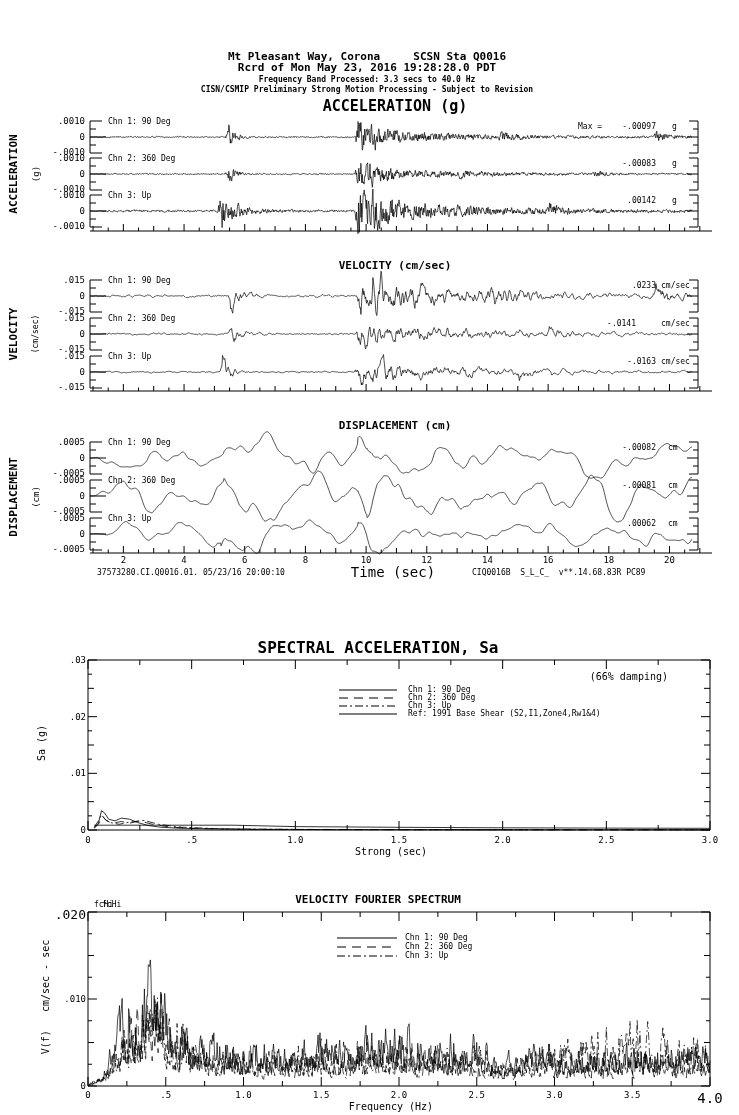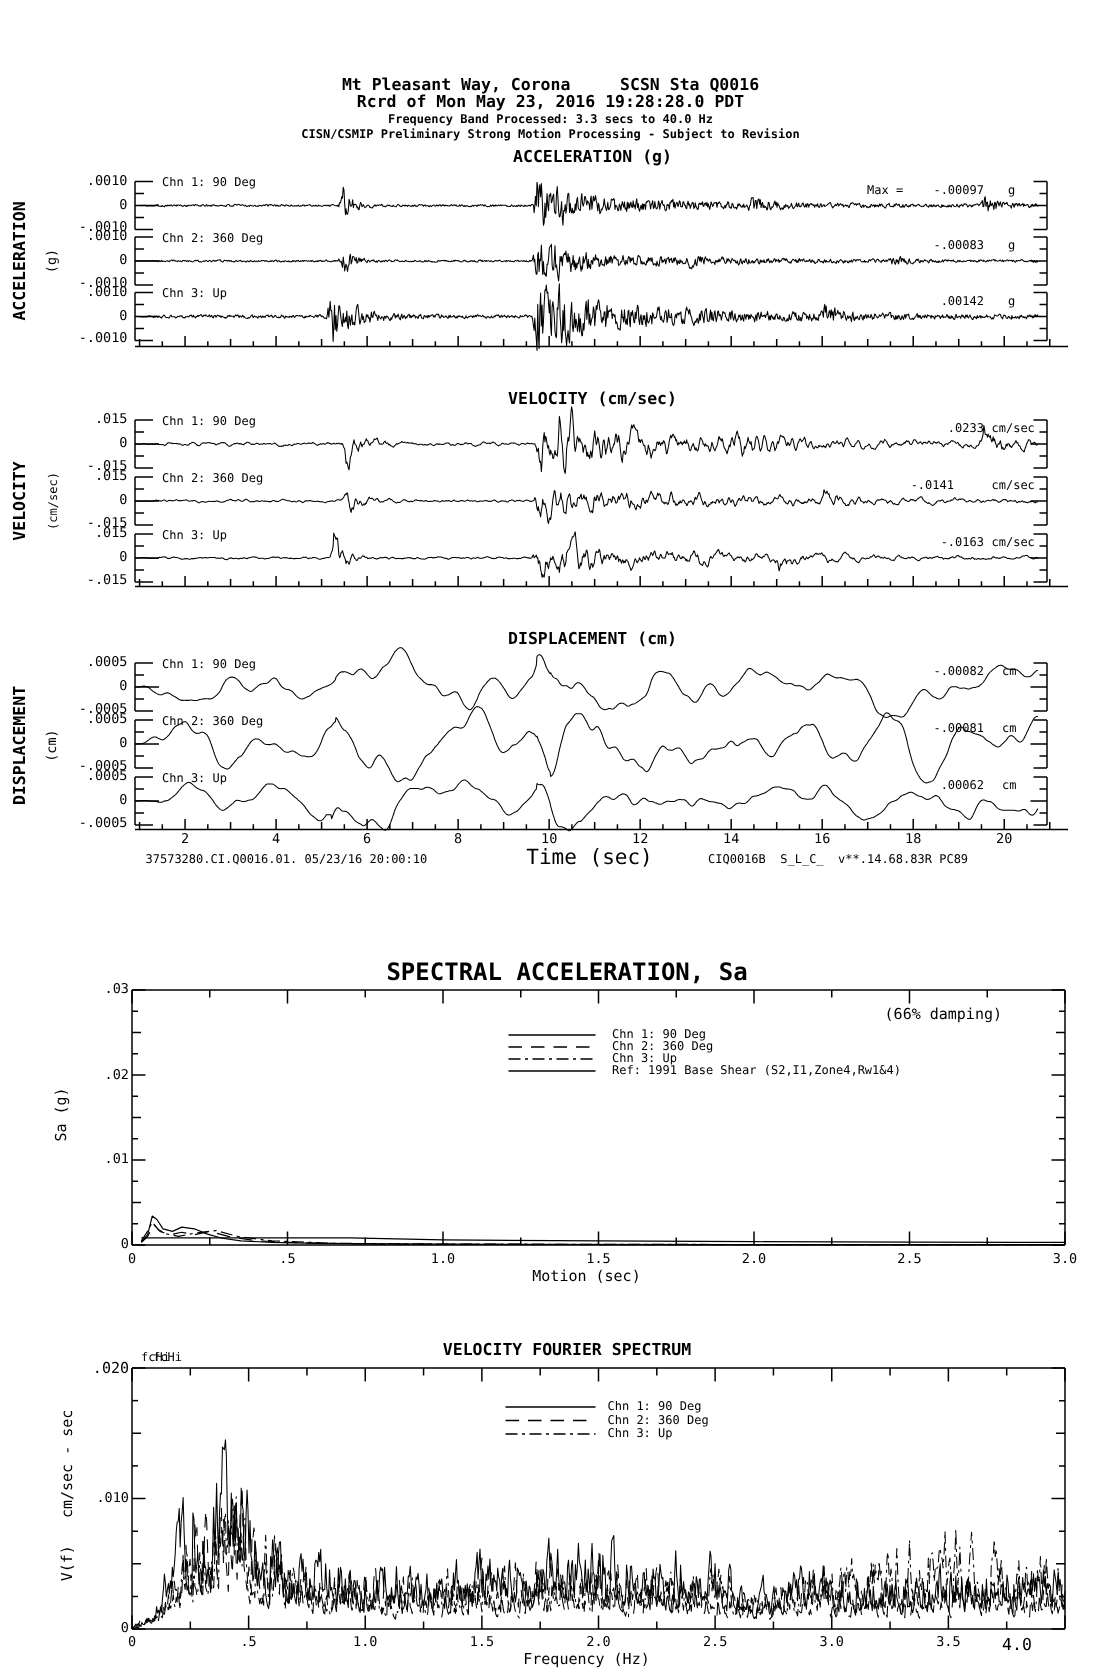--- a/index.html
+++ b/index.html
@@ -386,39 +386,39 @@
       <line x1="337" y1="938" x2="397" y2="938" stroke="#000000" stroke-width="1"></line>
       <line x1="337" y1="947" x2="397" y2="947" stroke="#000000" stroke-width="1" stroke-dasharray="9,6"></line>
       <line x1="337" y1="956" x2="397" y2="956" stroke="#000000" stroke-width="1" stroke-dasharray="8,3,2,3"></line>
     </svg>
 
   <div class="lbl ctr b" style="left:367px;top:51px;font-size:11px">Mt Pleasant Way, Corona     SCSN Sta Q0016</div>
   <div class="lbl ctr b" style="left:367px;top:62px;font-size:11px">Rcrd of Mon May 23, 2016 19:28:28.0 PDT</div>
   <div class="lbl ctr b" style="left:367px;top:76px;font-size:8px">Frequency Band Processed: 3.3 secs to 40.0 Hz</div>
   <div class="lbl ctr b" style="left:367px;top:86px;font-size:8px">CISN/CSMIP Preliminary Strong Motion Processing - Subject to Revision</div>
 
-  <div class="lbl ctr b" style="left:395px;top:99px;font-size:11px">ACCELERATION (g)</div>
+  <div class="lbl ctr b" style="left:395px;top:99px;font-size:15px">ACCELERATION (g)</div>
   <div class="lbl ctr b" style="left:395px;top:260px;font-size:11px">VELOCITY (cm/sec)</div>
   <div class="lbl ctr b" style="left:395px;top:420px;font-size:11px">DISPLACEMENT (cm)</div>
 
   <div class="lbl rot b" style="left:13px;top:174px;font-size:11px">ACCELERATION</div>
   <div class="lbl rot" style="left:36px;top:174px;font-size:9px">(g)</div>
   <div class="lbl rot b" style="left:13px;top:334px;font-size:11px">VELOCITY</div>
   <div class="lbl rot" style="left:36px;top:334px;font-size:8px">(cm/sec)</div>
   <div class="lbl rot b" style="left:13px;top:497px;font-size:11px">DISPLACEMENT</div>
   <div class="lbl rot" style="left:36px;top:497px;font-size:9px">(cm)</div>
 
   <div class="lbl ctr" style="left:393px;top:565px;font-size:14px">Time (sec)</div>
   <div class="lbl" style="left:97px;top:569px;font-size:8px">37573280.CI.Q0016.01. 05/23/16 20:00:10</div>
   <div class="lbl" style="left:472px;top:569px;font-size:8px">CIQ0016B  S_L_C_  v**.14.68.83R PC89</div>
 
   <div class="lbl ctr b" style="left:378px;top:640px;font-size:16px">SPECTRAL ACCELERATION, Sa</div>
   <div class="lbl rgt" style="left:668px;top:672px;font-size:10px">(66% damping)</div>
   <div class="lbl rot" style="left:42px;top:743px;font-size:10px">Sa (g)</div>
-  <div class="lbl ctr" style="left:391px;top:847px;font-size:10px">Motion (sec)</div>
+  <div class="lbl ctr" style="left:391px;top:847px;font-size:10px">Strong (sec)</div>
 
   <div class="lbl ctr b" style="left:378px;top:894px;font-size:11px">VELOCITY FOURIER SPECTRUM</div>
   <div class="lbl rot" style="left:46px;top:997px;font-size:10px">V(f)   cm/sec - sec</div>
   <div class="lbl ctr" style="left:391px;top:1102px;font-size:10px">Frequency (Hz)</div>
   <div class="lbl" style="left:94px;top:901px;font-size:8px">fcHi</div>
   <div class="lbl" style="left:102px;top:901px;font-size:8px">fcHi</div>
 <div class="lbl" style="left: 108px; top: 118px; font-size: 8px;">Chn 1: 90 Deg</div>
     <div class="lbl rgt" style="left: 85px; top: 117px; font-size: 9px;">.0010</div>
     <div class="lbl rgt" style="left: 85px; top: 133px; font-size: 9px;">0</div>
     <div class="lbl rgt" style="left: 85px; top: 148px; font-size: 9px;">-.0010</div>
@@ -499,20 +499,20 @@
     <div class="lbl" style="left: 408px; top: 702px; font-size: 8px;">Chn 3: Up</div>
     <div class="lbl" style="left: 408px; top: 710px; font-size: 8px;">Ref: 1991 Base Shear (S2,I1,Zone4,Rw1&amp;4)</div>
     <div class="lbl ctr" style="left: 88px; top: 1091px; font-size: 9px;">0</div>
     <div class="lbl ctr" style="left: 165.75px; top: 1091px; font-size: 9px;">.5</div>
     <div class="lbl ctr" style="left: 243.5px; top: 1091px; font-size: 9px;">1.0</div>
     <div class="lbl ctr" style="left: 321.25px; top: 1091px; font-size: 9px;">1.5</div>
     <div class="lbl ctr" style="left: 399px; top: 1091px; font-size: 9px;">2.0</div>
     <div class="lbl ctr" style="left: 476.75px; top: 1091px; font-size: 9px;">2.5</div>
     <div class="lbl ctr" style="left: 554.5px; top: 1091px; font-size: 9px;">3.0</div>
     <div class="lbl ctr" style="left: 632.25px; top: 1091px; font-size: 9px;">3.5</div>
-    <div class="lbl ctr" style="left: 678px; top: 1091px; font-size: 11px;">4.0</div>
+    <div class="lbl ctr" style="left: 710px; top: 1091px; font-size: 14px;">4.0</div>
     <div class="lbl rgt" style="left: 86px; top: 1082px; font-size: 9px;">0</div>
     <div class="lbl rgt" style="left: 86px; top: 995px; font-size: 9px;">.010</div>
-    <div class="lbl rgt" style="left: 86px; top: 908px; font-size: 10px;">.020</div>
+    <div class="lbl rgt" style="left: 86px; top: 908px; font-size: 13px;">.020</div>
     <div class="lbl" style="left: 405px; top: 934px; font-size: 8px;">Chn 1: 90 Deg</div>
     <div class="lbl" style="left: 405px; top: 943px; font-size: 8px;">Chn 2: 360 Deg</div>
     <div class="lbl" style="left: 405px; top: 952px; font-size: 8px;">Chn 3: Up</div>
   </div>
 
 </body></html>

